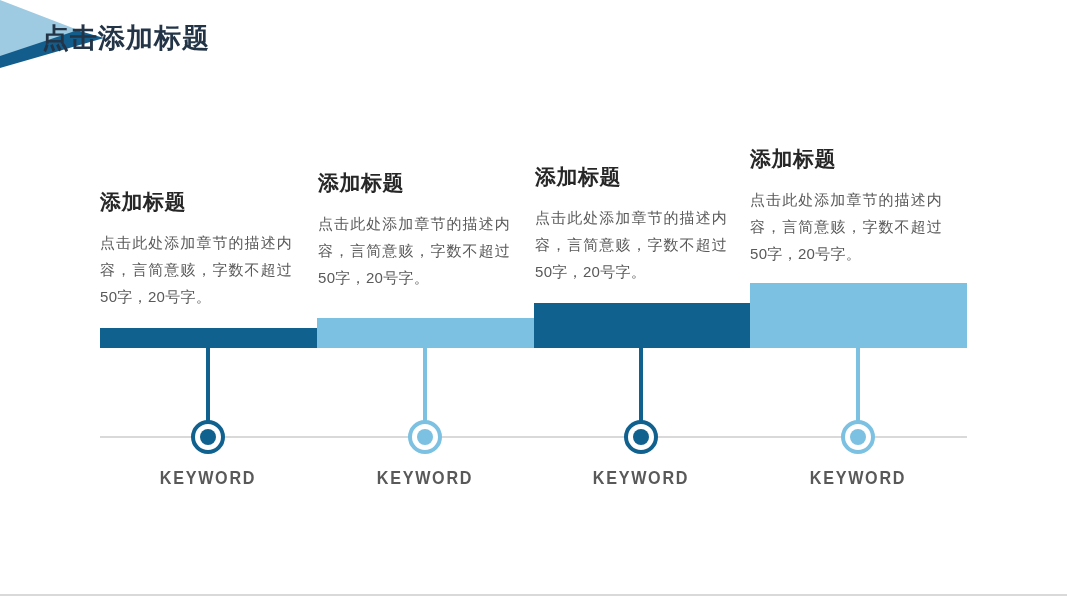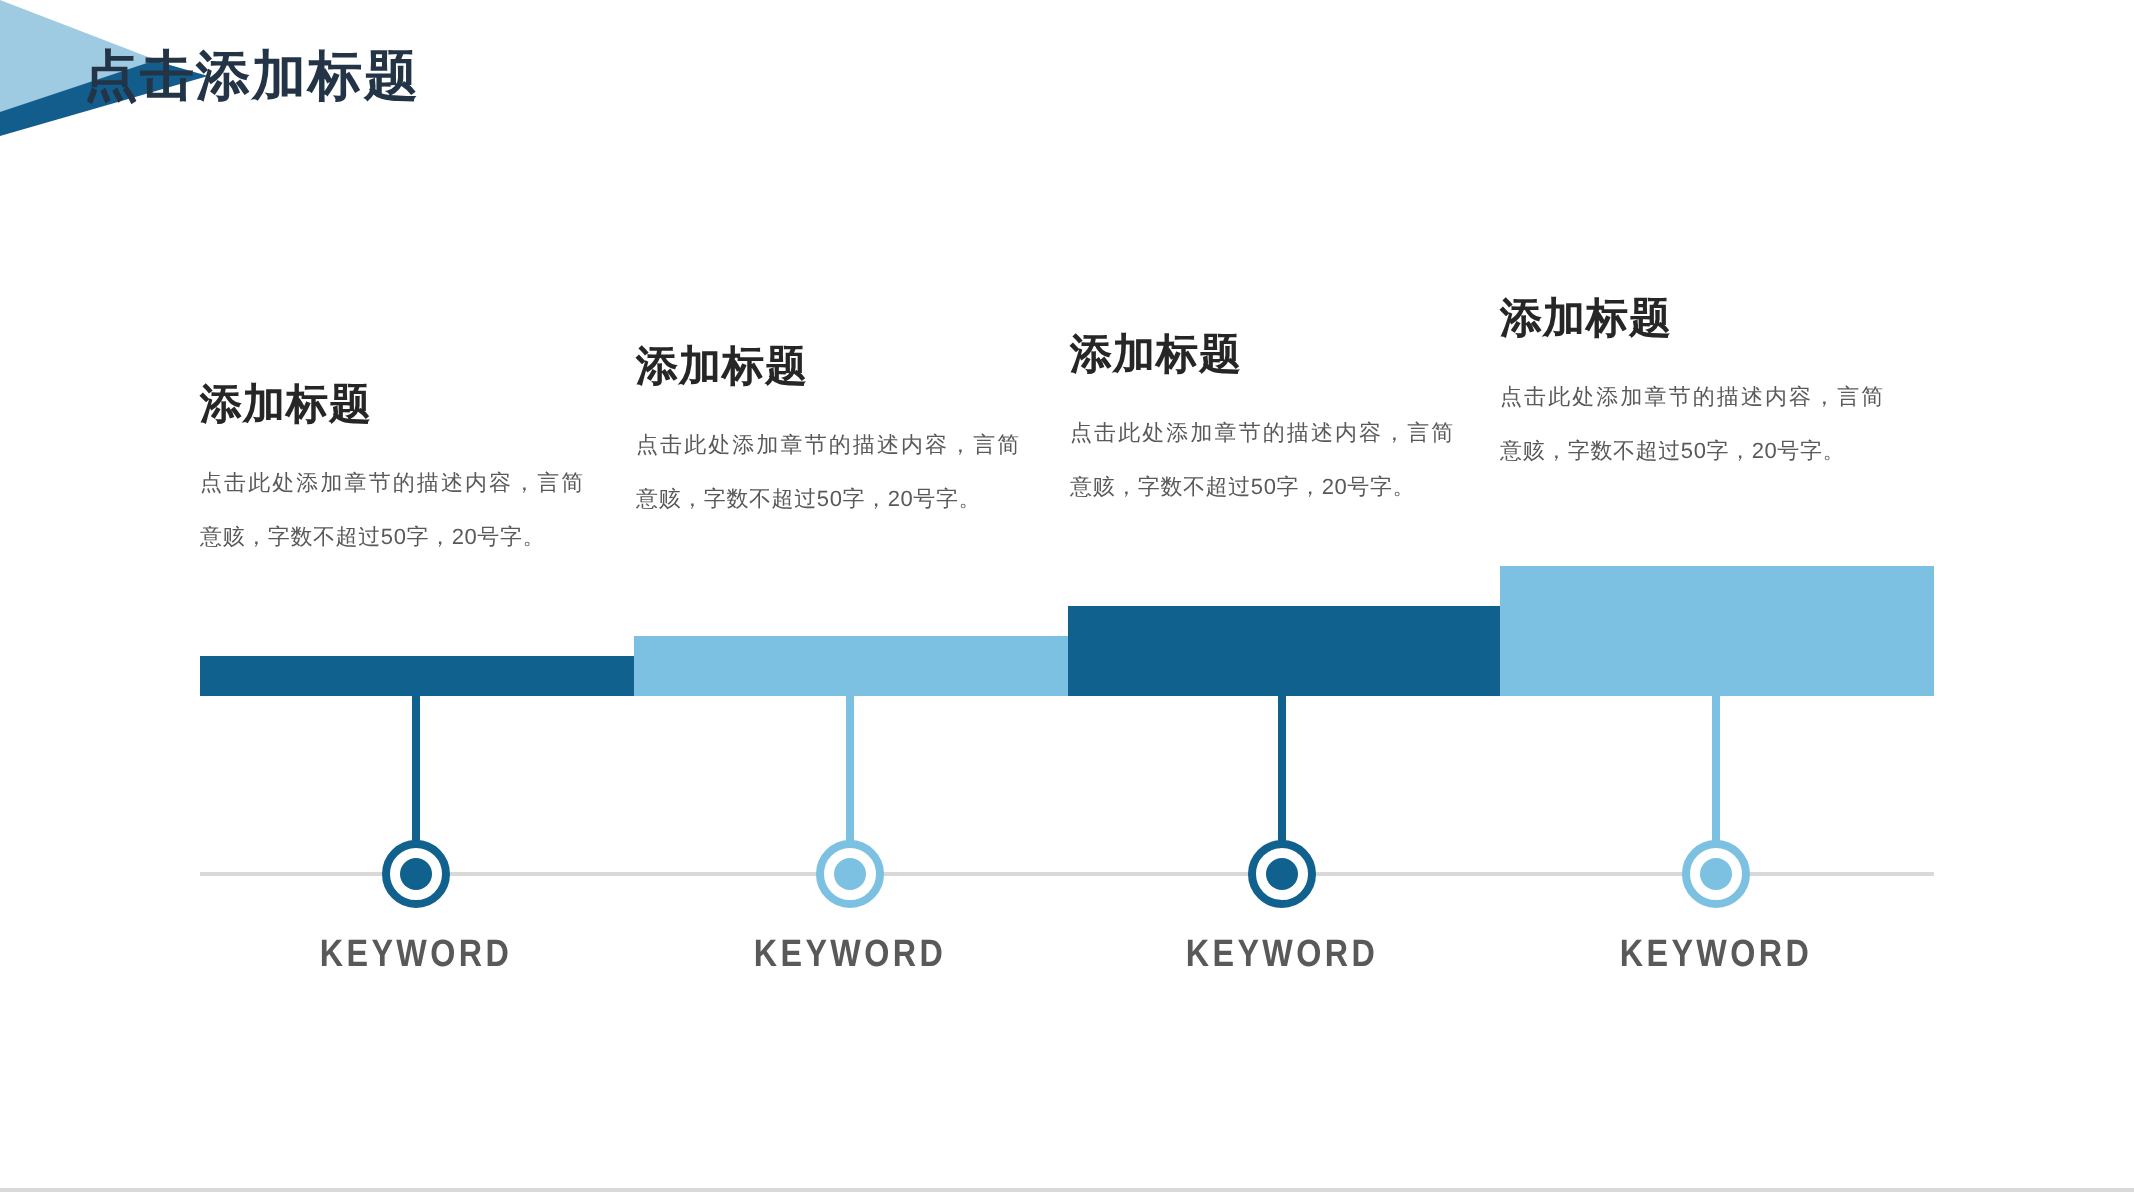--- a/index.html
+++ b/index.html
@@ -24,21 +24,21 @@
   .tri-dark{background:var(--deco-dark);clip-path:polygon(0px 8px,104px 38px,0px 68px);}
   .tri-light{background:var(--deco-light);clip-path:polygon(0px 0px,78px 30px,0px 56px);}
 
   
   .page-title{position:absolute;left:42px;top:20px;font-size:27px;font-weight:700;
     color:var(--title-color);letter-spacing:1px;white-space:nowrap;}
 
   
   .column{position:absolute;width:206px;}
   .col-heading{font-size:21px;font-weight:700;color:var(--heading-color);letter-spacing:.5px;}
-  .col-body{margin-top:13px;width:192px;font-size:11px;line-height:27px;color:var(--body-color);
+  .col-body{margin-top:13px;width:192px;font-size:15px;line-height:27px;color:var(--body-color);
     letter-spacing:.3px;text-align:justify;}
   .column1{left:100px;top:188px;}
   .column2{left:318px;top:169px;}
   .column3{left:535px;top:163px;}
   .column4{left:750px;top:145px;}
 
   
   .bar{position:absolute;}
   .bar1{left:100px;top:328px;width:217px;height:20px;background:var(--dark-blue);}
   .bar2{left:317px;top:318px;width:217px;height:30px;background:var(--light-blue);}

